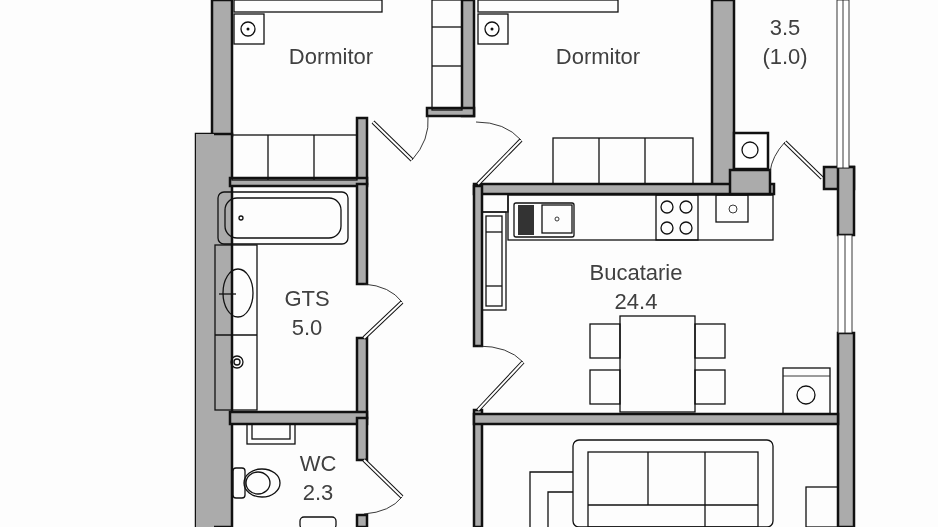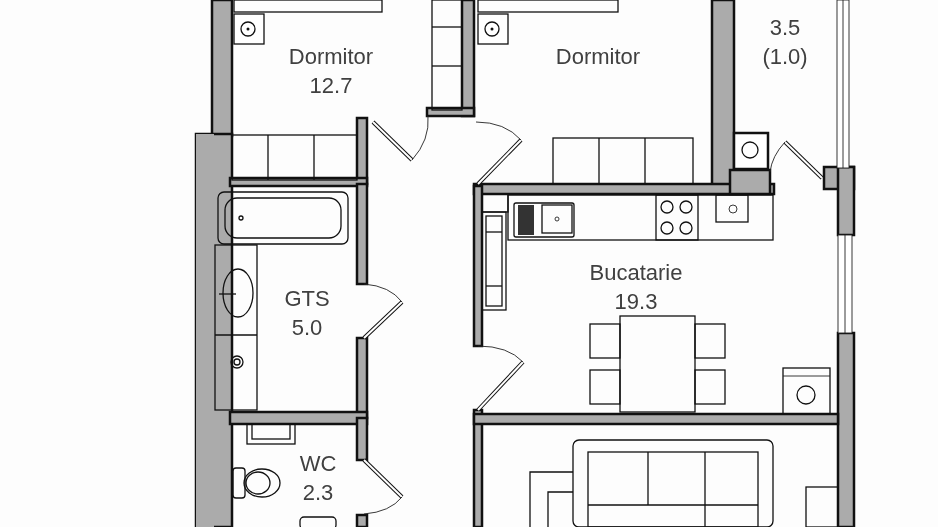--- a/index.html
+++ b/index.html
@@ -175,33 +175,32 @@
     <line class="line" x1="705" y1="452" x2="705" y2="527"></line>
     <line class="line" x1="588" y1="505" x2="758" y2="505"></line>
     <polyline class="line" points="573,472 530,472 530,527"></polyline>
     <polyline class="line" points="573,492 548,492 548,527"></polyline>
     <rect class="line" x="806" y="487" width="32" height="40"></rect>
   </g>
 </svg>
 
 <div class="label" style="left:331px; top:42px;">
   <div>Dormitor</div>
-  <div>12.7</div>
 </div>
 <div class="label" style="left:598px; top:42px;">
   <div>Dormitor</div>
 </div>
 <div class="label" style="left:785px; top:13px;">
   <div>3.5</div>
   <div>(1.0)</div>
 </div>
 <div class="label" style="left:307px; top:284px;">
   <div>GTS</div>
   <div>5.0</div>
 </div>
 <div class="label" style="left:625px; top:258px;margin-left:11px;">
   <div>Bucatarie</div>
-  <div>19.3</div>
+  <div>24.4</div>
 </div>
 <div class="label" style="left:318px; top:449px;">
   <div>WC</div>
   <div>2.3</div>
 </div>
 
 </body></html>

